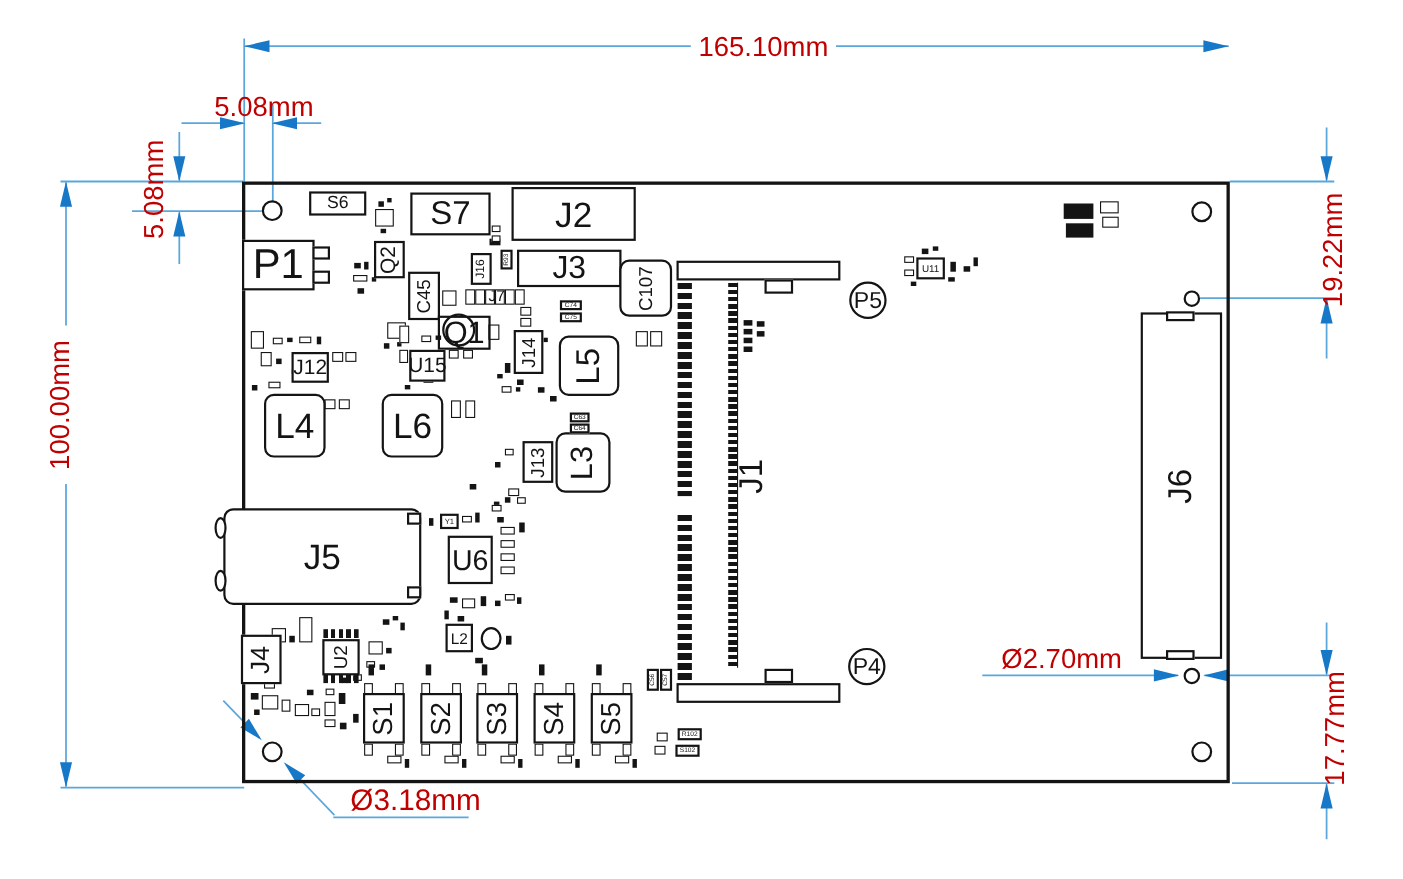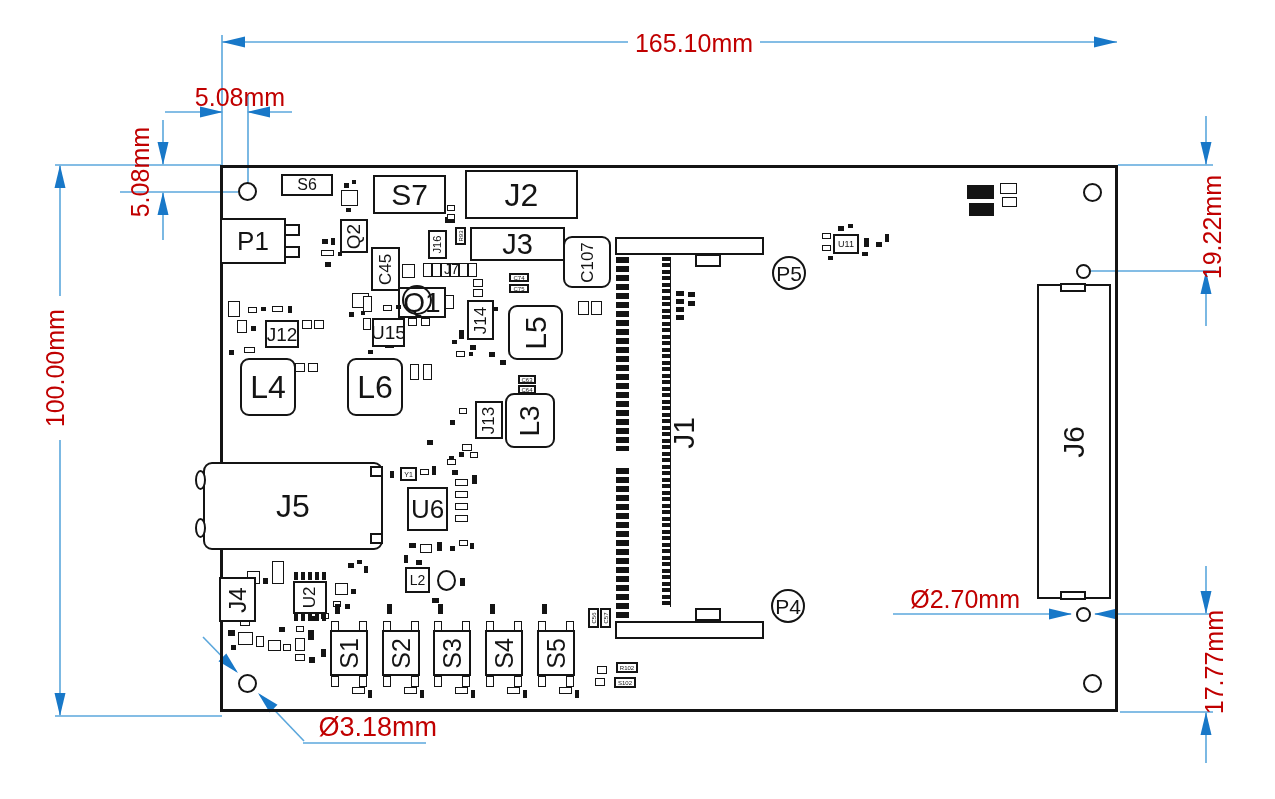--- a/index.html
+++ b/index.html
@@ -265,21 +265,21 @@
       <div class="comp" style="left: 373px; top: 175px; width: 73px; height: 39px;">
         <span class="lbl" style="font-size: 30px;">S7</span>
       </div>
       <div class="comp" style="left: 465px; top: 170px; width: 113px; height: 49px;">
         <span class="lbl" style="font-size: 32px;">J2</span>
       </div>
       <div class="comp" style="left: 470px; top: 227px; width: 95px; height: 34px; justify-content: center;">
         <span class="lbl" style="font-size: 29px;">J3</span>
       </div>
       <div class="comp" style="left: 220px; top: 218px; width: 66px; height: 46px;">
-        <span class="lbl" style="font-size: 26px;">P1</span>
+        <span class="lbl" style="font-size: 38px;">P1</span>
       </div>
       <div class="comp" style="left: 284px; top: 224px; width: 16px; height: 12px;"></div>
       <div class="comp" style="left: 284px; top: 246px; width: 16px; height: 12px;"></div>
       <div class="comp" style="left: 340px; top: 219px; width: 28px; height: 34px;">
         <span class="lbl rot" style="font-size: 19px;">Q2</span>
       </div>
       <div class="comp" style="left: 371px; top: 247px; width: 29px; height: 44px;">
         <span class="lbl rot" style="font-size: 17px;">C45</span>
       </div>
       <div class="comp" style="left: 428px; top: 230px; width: 19px; height: 29px;">

